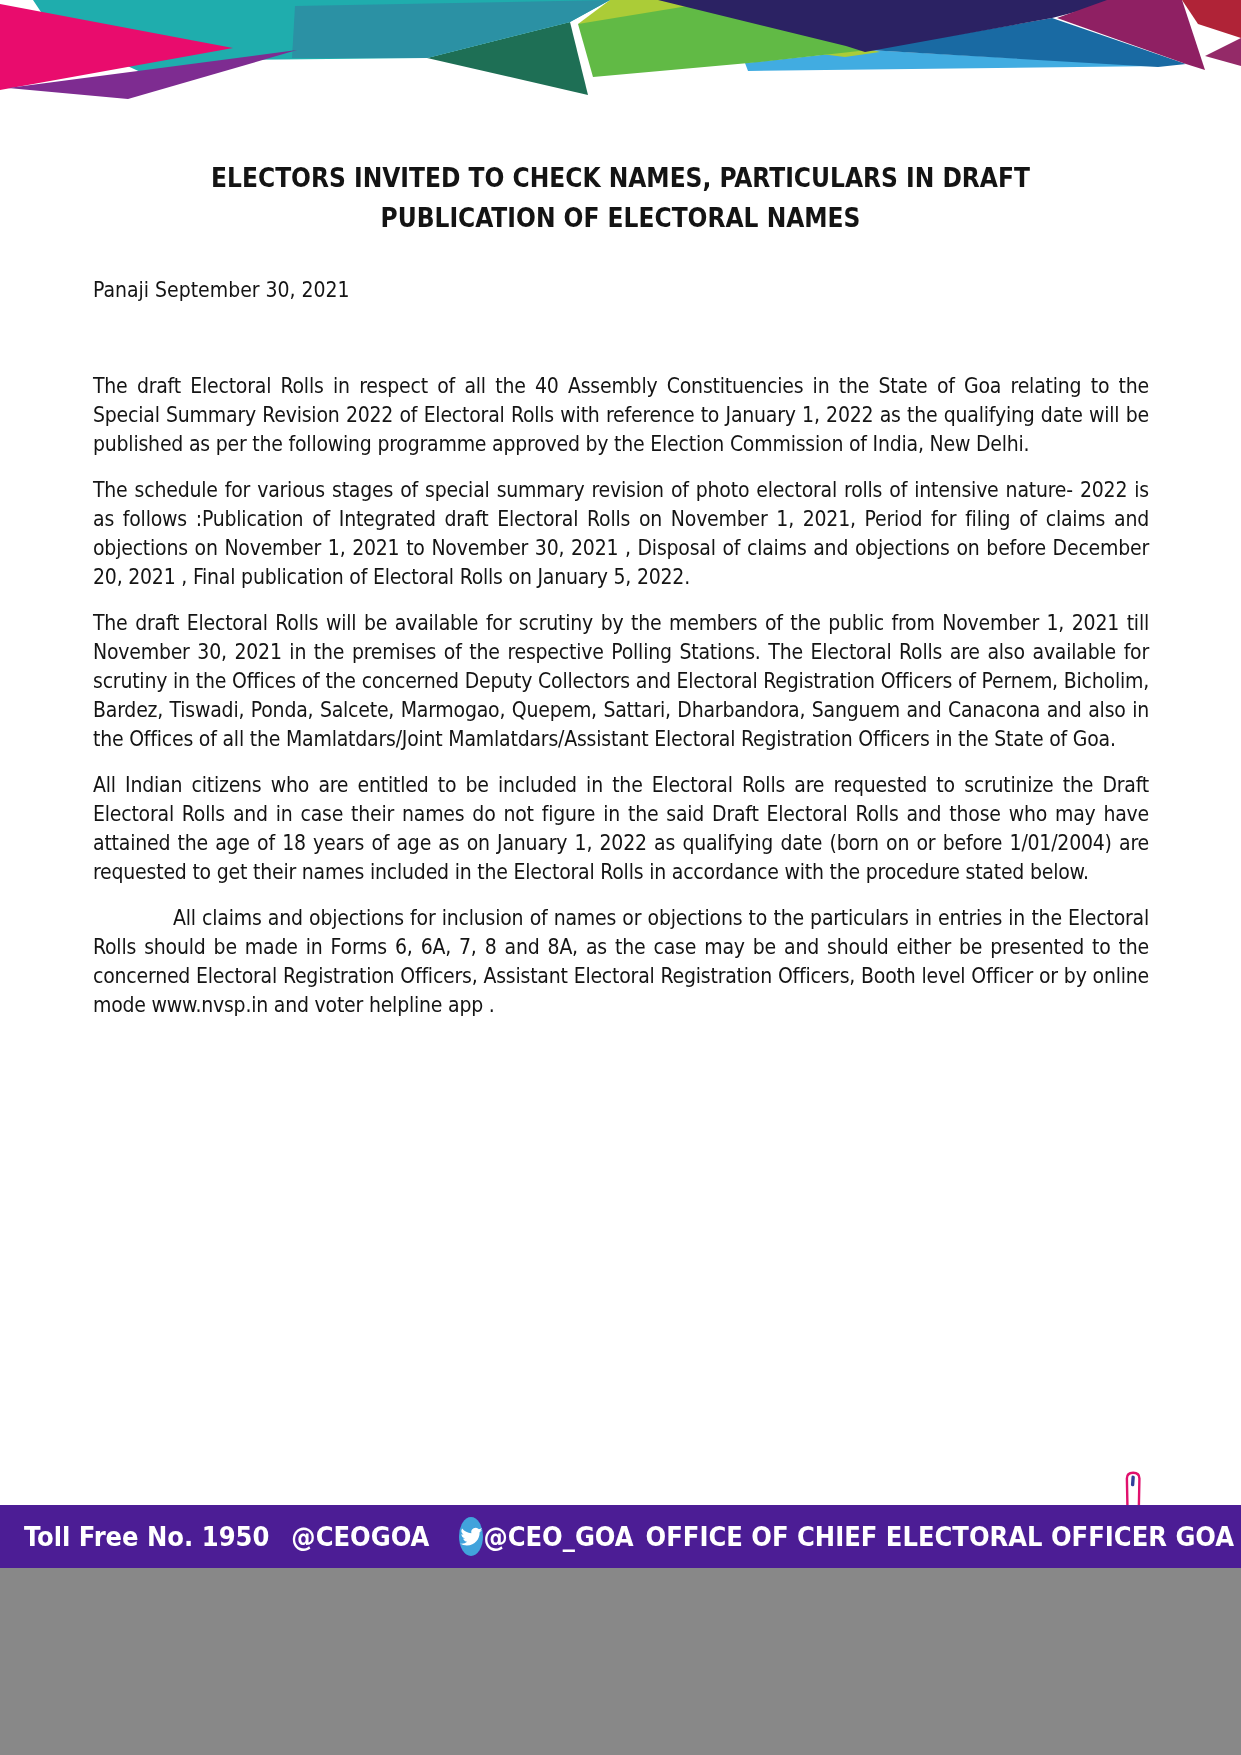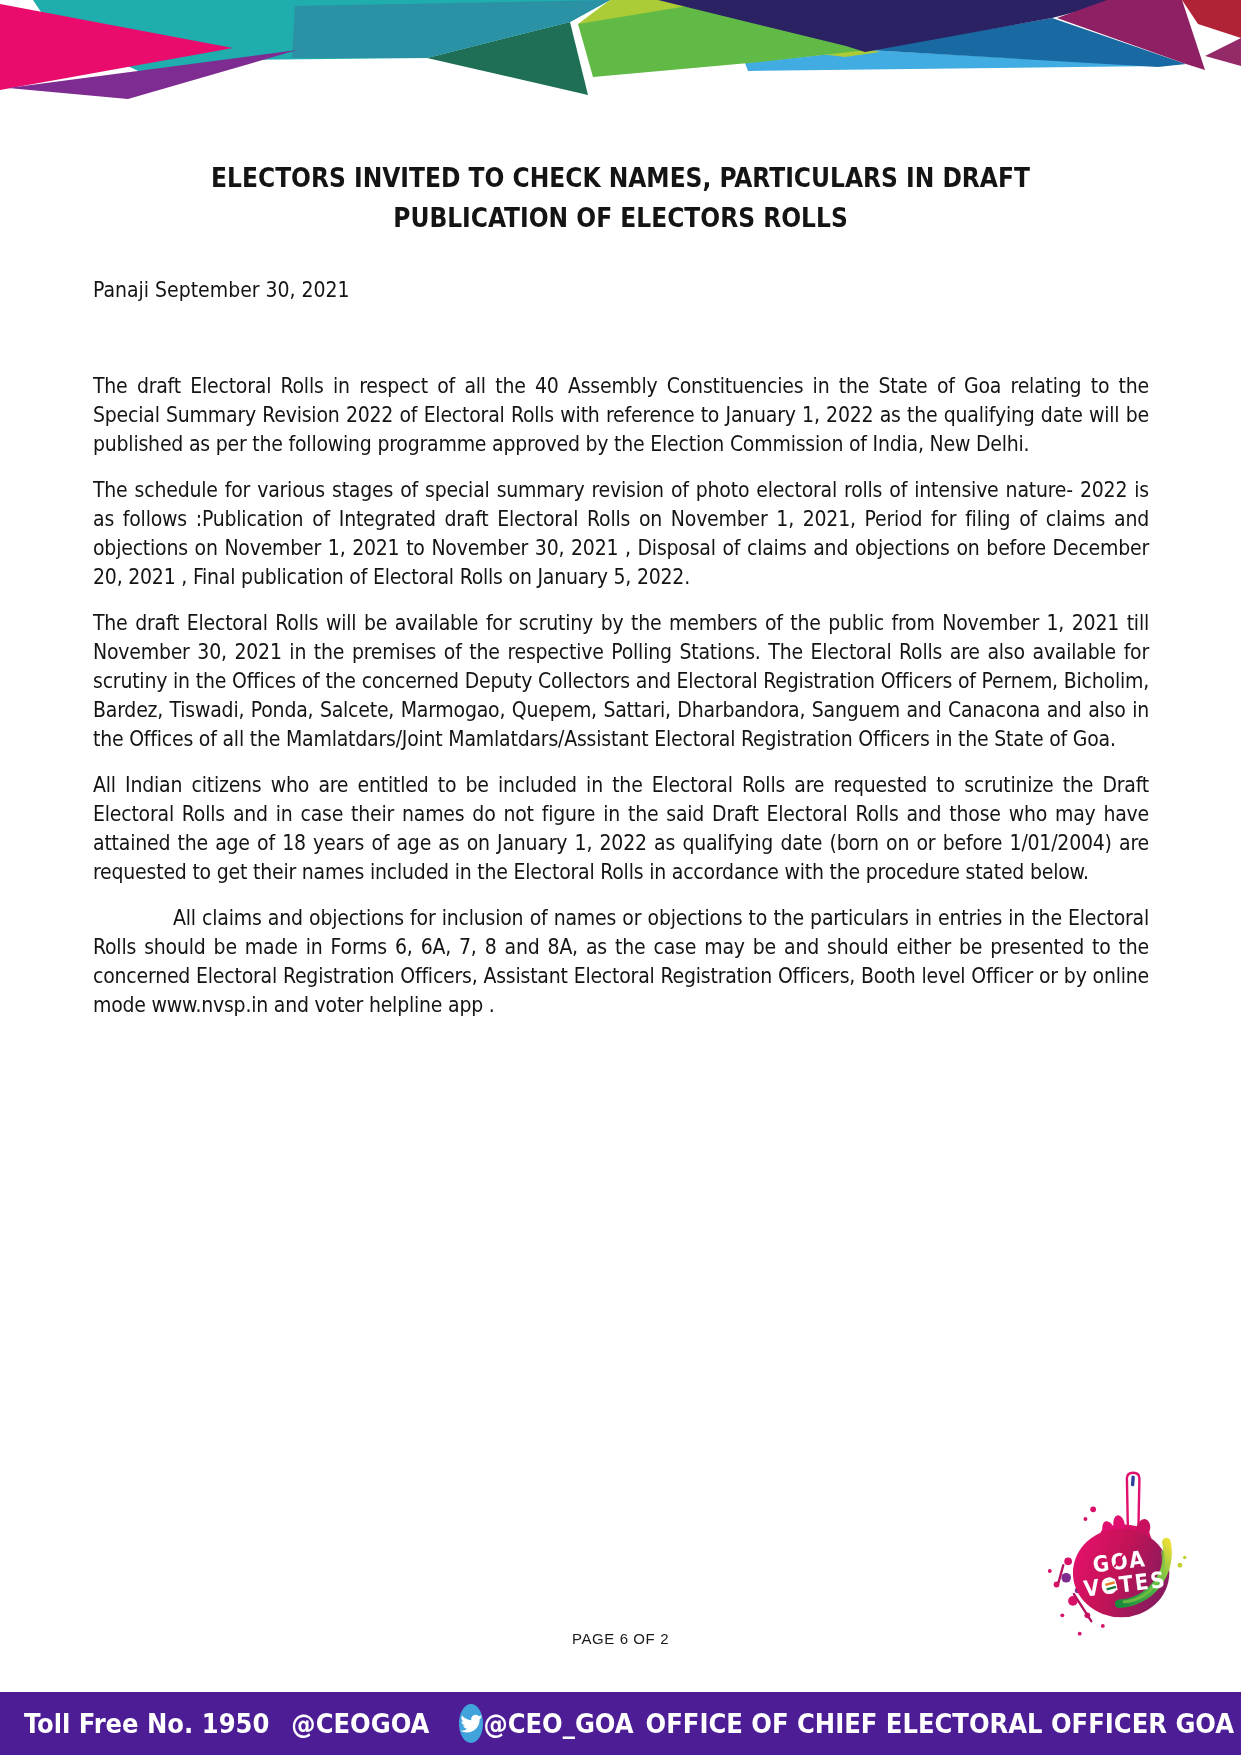--- a/index.html
+++ b/index.html
@@ -1,17 +1,17 @@
 <!DOCTYPE html>
 <html><head>
 <meta charset="utf-8">
 <style>
   html,body { margin:0; padding:0; background:#888; }
   .page {
-    position:relative; width:1241px; height:1755px; margin:0 auto;
+    position:relative; width:1241px; height:1568px; margin:0 auto;
     background:#ffffff; overflow:hidden;
     font-family:"DejaVu Sans","Liberation Sans",sans-serif;
     font-stretch:condensed;
     color:#141414;
   }
   
   .banner { position:absolute; top:0; left:0; width:1241px; height:100px; }
   .banner svg { display:block; width:100%; height:100%; }
   
   .title {
@@ -93,21 +93,21 @@
       <polygon fill="#942a68" points="1241,38 1241,66 1205,56"></polygon>
 
       <polygon fill="#e90c6d" points="0,4 233,48 0,90"></polygon>
 
       <polygon fill="#7e2c91" points="8,88 297,50 128,99"></polygon>
     </svg>
   </div>
 
   <div class="title">
     <div>ELECTORS INVITED TO CHECK NAMES, PARTICULARS IN DRAFT</div>
-    <div>PUBLICATION OF ELECTORS ROLLS</div>
+    <div>PUBLICATION OF ELECTORAL NAMES</div>
   </div>
 
   <div class="dateline">Panaji September 30, 2021</div>
 
   <div class="bodytext">
     <p>The draft Electoral Rolls in respect of all the 40 Assembly Constituencies in the State of Goa relating to the Special Summary Revision 2022 of Electoral Rolls with reference to January 1, 2022 as the qualifying date will be published as per the following programme approved by the Election Commission of India, New Delhi.</p>
     <p>The schedule for various stages of special summary revision of photo electoral rolls of intensive nature- 2022 is as follows :Publication of Integrated draft Electoral Rolls on November 1, 2021, Period for filing of claims and objections on November 1, 2021 to November 30,  2021 , Disposal of claims and objections on before December 20, 2021 , Final publication of Electoral Rolls on January 5, 2022.</p>
     <p>The draft Electoral Rolls will be available for scrutiny by the members of the public from November  1, 2021 till November 30, 2021 in the premises of the respective Polling Stations. The Electoral Rolls are also available for scrutiny in the Offices of the concerned Deputy Collectors and Electoral Registration Officers of Pernem, Bicholim, Bardez, Tiswadi, Ponda, Salcete, Marmogao, Quepem, Sattari, Dharbandora, Sanguem and Canacona and also in the Offices of all the Mamlatdars/Joint Mamlatdars/Assistant Electoral Registration Officers in the State of Goa.</p>
     <p>All Indian citizens who are entitled to be included in the Electoral Rolls are requested to scrutinize the Draft Electoral Rolls and in case their names do not figure in the said Draft Electoral Rolls and those who may have attained the age of 18 years of age as on January 1, 2022 as qualifying date (born on or before 1/01/2004) are requested to get their names included in the Electoral Rolls in accordance with the procedure stated below.</p>
     <p class="indent">All claims and objections for inclusion of names or objections to the particulars in entries in the Electoral Rolls should be made in Forms 6, 6A, 7, 8 and 8A, as the case may be and should either be presented to the concerned Electoral Registration Officers, Assistant Electoral Registration Officers, Booth level Officer or by online mode www.nvsp.in and voter helpline app .</p>

